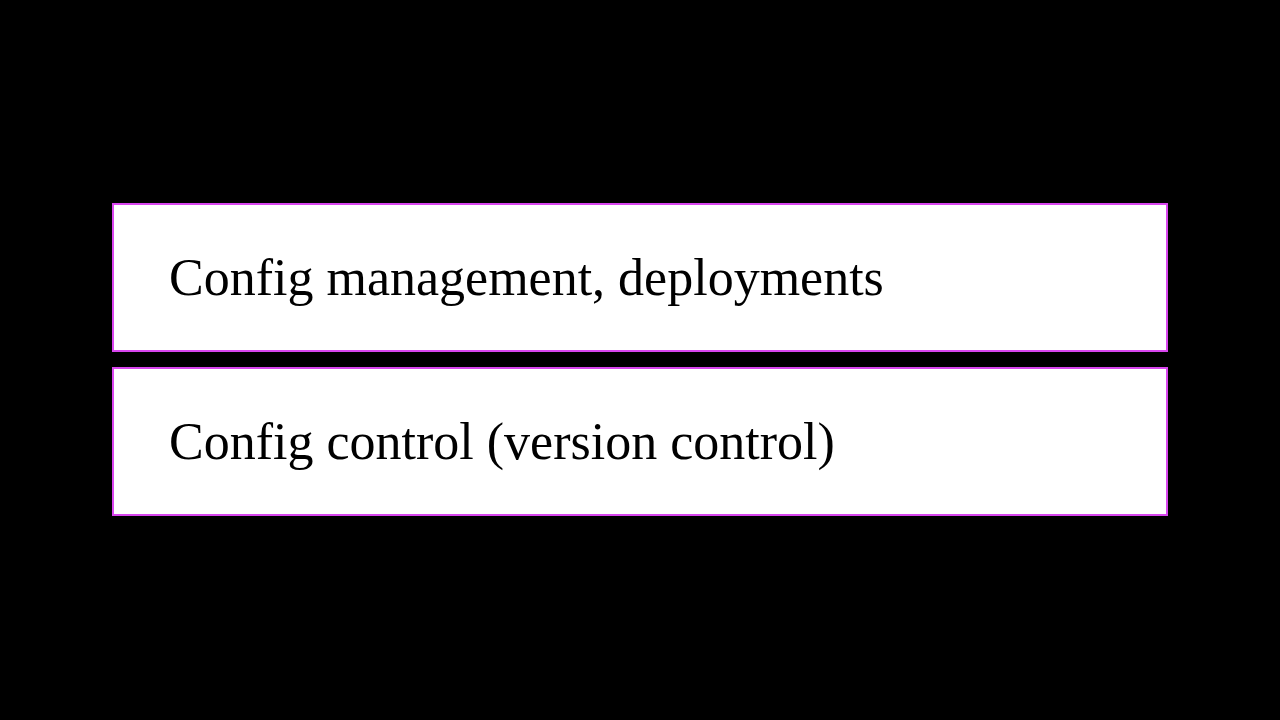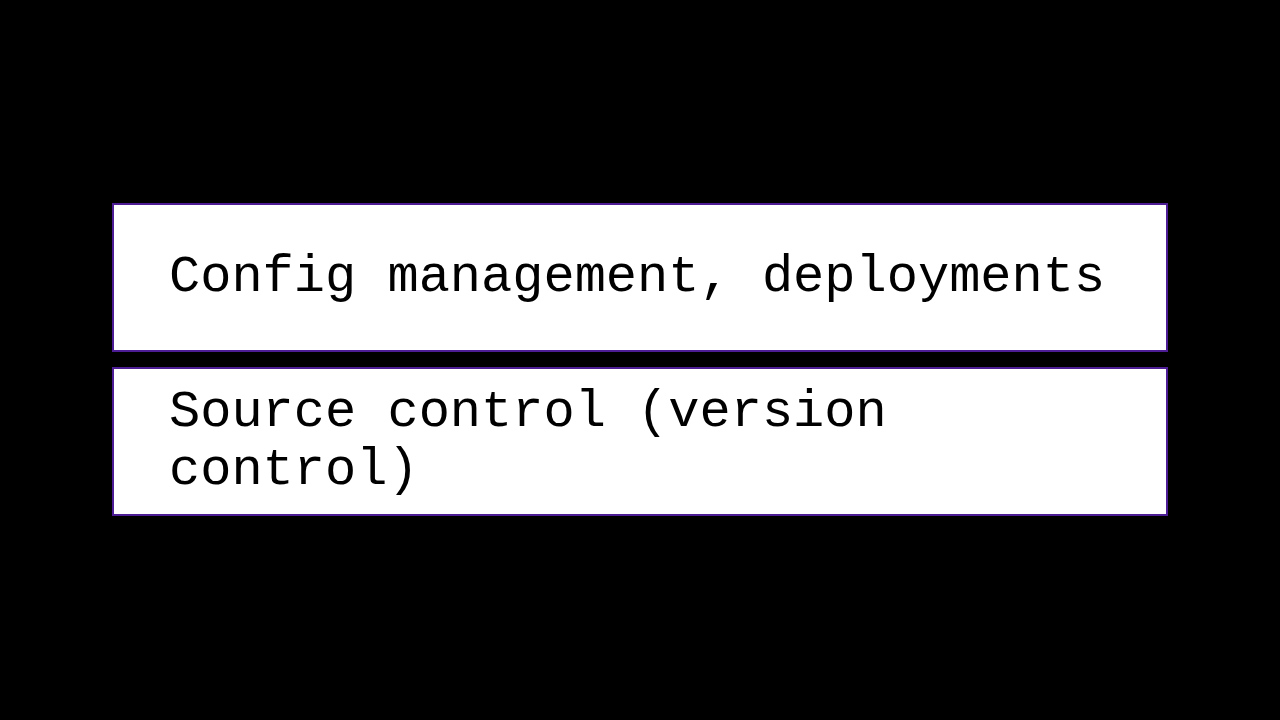--- a/index.html
+++ b/index.html
@@ -15,40 +15,39 @@
       font-family: "Comic Sans MS", "Chalkboard SE", "Segoe Script", cursive;
     }
     .stack {
       position: absolute;
       left: 112px;
       top: 203px;
       width: 1056px;
     }
     .layer {
       background: #ffffff;
-      border: 2px solid #4c1d95;
+      border: 2px solid #d946ef;
       height: 149px;
       margin-bottom: 15px;
       display: flex;
       align-items: center;
       padding-left: 55px;
-      font-family: Liberation Mono, monospace;
     }
     .layer:last-child {
       margin-bottom: 0;
     }
     .layer-label {
       color: #000000;
       font-size: 52px;
       line-height: 1.1;
     }
   </style>
 </head>
 <body>
 
 <div class="stack">
   <div class="layer">
     <span class="layer-label">Config management, deployments</span>
   </div>
   <div class="layer">
-    <span class="layer-label">Source control (version control)</span>
+    <span class="layer-label">Config control (version control)</span>
   </div>
 </div>
 
 </body></html>

